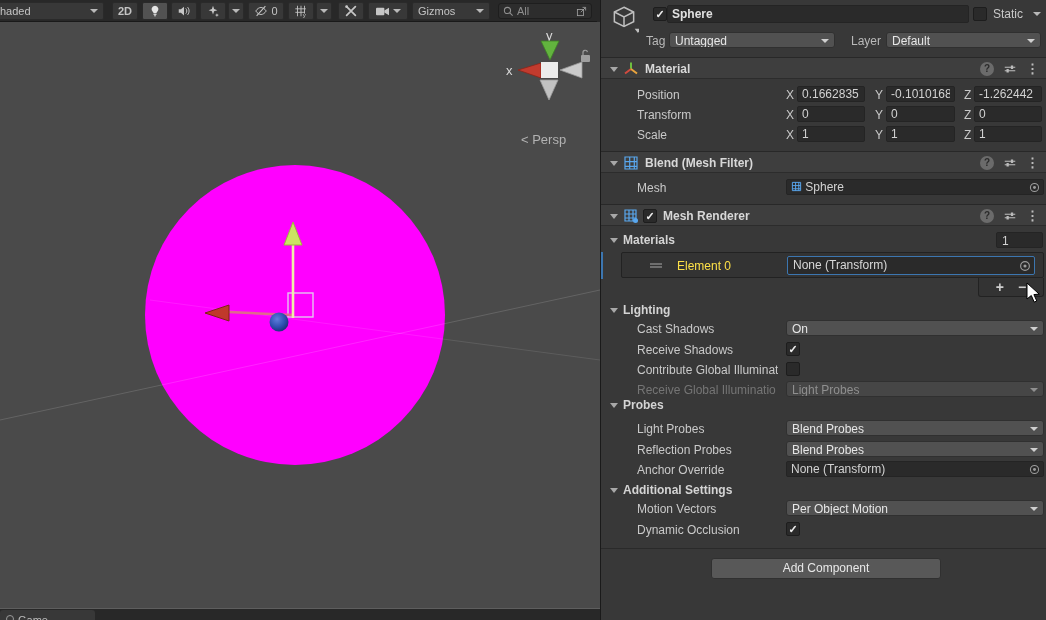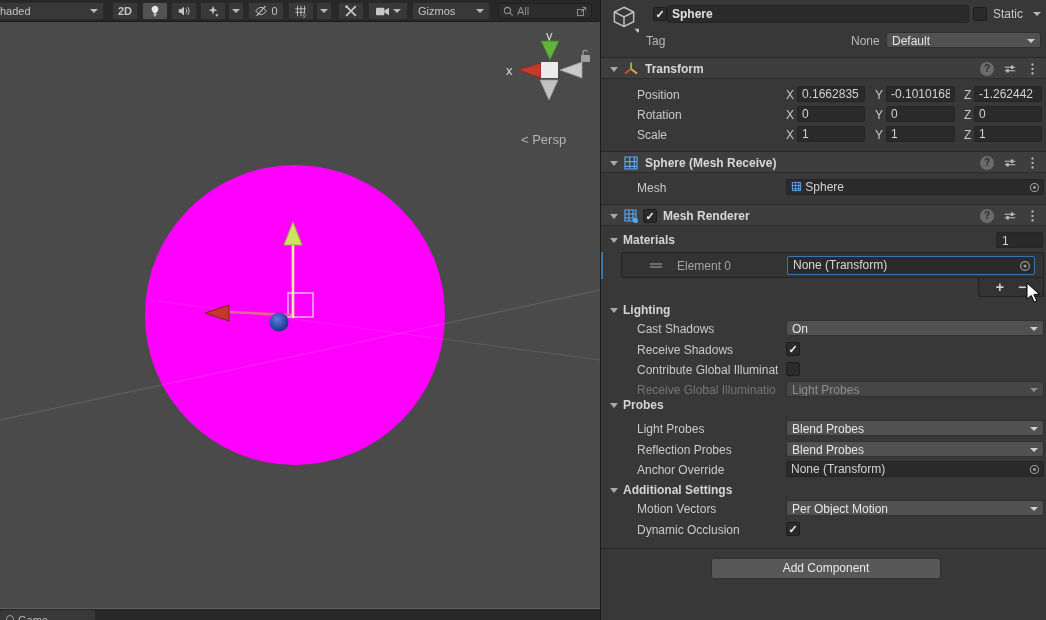--- a/index.html
+++ b/index.html
@@ -50,21 +50,21 @@
   .dropdown { position:absolute; top:0; height:16px; background:#515151; border:1px solid #303030; border-radius:3px; color:#E6E6E6; padding:1px 18px 0 5px; overflow:hidden; white-space:nowrap; }
   .dropdown .dd-arrow { position:absolute; right:5px; top:6px; border-top-color:#CFCFCF; }
   .dropdown.disabled { background:#464646; color:#8F8F8F; }
   .dropdown.disabled .dd-arrow { border-top-color:#8F8F8F; }
   .objfield { position:absolute; top:0; height:16px; background:#2A2A2A; border:1px solid #242424; border-radius:2px; color:#D2D2D2; padding:0 18px 0 4px; white-space:nowrap; overflow:hidden; }
   .objfield .picker, .dropdownpicker { position:absolute; right:2px; top:1px; }
   .checkbox { position:absolute; left:185px; top:1px; width:14px; height:14px; background:#2A2A2A; border:1px solid #1D1D1D; border-radius:2px; color:#EDEDED; font-size:11px; font-weight:bold; text-align:center; line-height:13px; }
   .checkbox.empty { color:transparent; }
 
   .elem-box { position:absolute; left:20px; top:252px; width:423px; height:26px; background:#333333; border:1px solid #222222; border-radius:2px; }
-  .elem-label { position:absolute; left:55px; top:6px; color:#a3a3a3; }
+  .elem-label { position:absolute; left:55px; top:6px; color:#fde047; }
   .drag-handle { position:absolute; left:28px; top:10px; width:12px; height:5px; border-top:2px solid #6E6E6E; border-bottom:2px solid #6E6E6E; }
   .matfield { position:absolute; left:165px; top:3px; width:248px; height:19px; background:#2A2A2A; border:1px solid #3C76B0; border-radius:2px; color:#D8D8D8; padding:1px 18px 0 5px; }
   .matfield .picker { position:absolute; right:2px; top:2px; }
   .pm-bar { position:absolute; left:377px; top:278px; width:66px; height:19px; background:#333333; border:1px solid #222222; border-top:none; border-radius:0 0 3px 3px; display:flex; align-items:center; justify-content:center; gap:14px; }
   .pm-bar span { color:#CFCFCF; font-size:14px; line-height:14px; font-weight:bold; }
   .blue-accent { position:absolute; left:0; top:252px; width:2px; height:27px; background:#3C76B0; }
 
   .count-field { position:absolute; left:395px; top:1px; width:47px; height:16px; background:#2A2A2A; border:1px solid #242424; border-radius:2px; color:#D2D2D2; padding:1px 0 0 5px; }
   .divider { position:absolute; left:0; top:548px; width:446px; height:1px; background:#2A2A2A; }
   .add-comp { position:absolute; left:110px; top:558px; width:230px; height:21px; background:#585858; border:1px solid #303030; border-radius:3px; color:#E8E8E8; text-align:center; line-height:19px; }
@@ -217,34 +217,37 @@
       <polygon points="24,22 30,22 27,26" fill="#BFBFBF"></polygon>
     </svg>
     <div class="checkbox" style="left:52px;top:7px"><span>✓</span></div>
     <input class="nfield hdr-name" value="Sphere" style="">
     <div class="checkbox empty" style="left:372px;top:7px"><span></span></div>
     <span class="static-lbl">Static</span>
     <i class="dd-arrow" style="position:absolute;left:432px;top:12px"></i>
 
     <div class="irow" style="top:32px">
       <span class="inline-lbl" style="left:45px">Tag</span>
-      <span class="inline-lbl" style="left:250px">None</span>
+      <div class="dropdown" style="left:68px;width:166px">
+        <span>Untagged</span><i class="dd-arrow"></i>
+      </div>
+      <span class="inline-lbl" style="left:250px">Layer</span>
       <div class="dropdown" style="left:285px;width:155px">
         <span>Default</span><i class="dd-arrow"></i>
       </div>
     </div>
 
     <div class="comp-header" style="top:57px">
       <i class="fold"></i>
       <svg class="comp-icon" width="16" height="16" viewBox="0 0 16 16">
         <line x1="8" y1="8" x2="8" y2="1.5" stroke="#6FBF3F" stroke-width="2"></line>
         <line x1="8" y1="8" x2="2" y2="12.5" stroke="#D24B3F" stroke-width="2"></line>
         <line x1="8" y1="8" x2="14" y2="12.5" stroke="#E8A33D" stroke-width="2"></line>
       </svg>
-      <span class="title noCheck">Transform</span>
+      <span class="title noCheck">Material</span>
       <div class="hicons">
         <span class="help-ic">?</span>
         <svg width="14" height="14" viewBox="0 0 16 16">
             <line x1="2" y1="6" x2="14" y2="6" stroke="#BBB" stroke-width="1.2"></line>
             <line x1="2" y1="10" x2="14" y2="10" stroke="#BBB" stroke-width="1.2"></line>
             <rect x="9" y="4" width="2.6" height="4" fill="#BBB"></rect>
             <rect x="4" y="8" width="2.6" height="4" fill="#BBB"></rect>
           </svg>
         <span class="kebab">⋮</span>
       </div>
@@ -252,21 +255,21 @@
     <div class="irow" style="top:86px">
       <span class="lbl">Position</span>
       <span class="axis" style="left:185px">X</span>
       <input class="nfield" style="left: 196px; width: 68px;" value="0.1662835">
       <span class="axis" style="left:274px">Y</span>
       <input class="nfield" style="left: 285px; width: 69px;" value="-0.1010168">
       <span class="axis" style="left:363px">Z</span>
       <input class="nfield" style="left: 373px; width: 68px;" value="-1.262442">
     </div>
     <div class="irow" style="top:106px">
-      <span class="lbl">Rotation</span>
+      <span class="lbl">Transform</span>
       <span class="axis" style="left:185px">X</span>
       <input class="nfield" style="left: 196px; width: 68px;" value="0">
       <span class="axis" style="left:274px">Y</span>
       <input class="nfield" style="left: 285px; width: 69px;" value="0">
       <span class="axis" style="left:363px">Z</span>
       <input class="nfield" style="left: 373px; width: 68px;" value="0">
     </div>
     <div class="irow" style="top:126px">
       <span class="lbl">Scale</span>
       <span class="axis" style="left:185px">X</span>
@@ -275,21 +278,21 @@
       <input class="nfield" style="left: 285px; width: 69px;" value="1">
       <span class="axis" style="left:363px">Z</span>
       <input class="nfield" style="left: 373px; width: 68px;" value="1">
     </div>
 
     <div class="comp-header" style="top:151px">
       <i class="fold"></i>
       <svg class="comp-icon" width="16" height="16" viewBox="0 0 16 16">
         <path d="M2 2h12v12H2zM2 6.7h12M2 11.3h12M6.7 2v12M11.3 2v12" stroke="#59A7EE" stroke-width="1.2" fill="none"></path>
       </svg>
-      <span class="title noCheck">Sphere (Mesh Receive)</span>
+      <span class="title noCheck">Blend (Mesh Filter)</span>
       <div class="hicons">
         <span class="help-ic">?</span>
         <svg width="14" height="14" viewBox="0 0 16 16">
             <line x1="2" y1="6" x2="14" y2="6" stroke="#BBB" stroke-width="1.2"></line>
             <line x1="2" y1="10" x2="14" y2="10" stroke="#BBB" stroke-width="1.2"></line>
             <rect x="9" y="4" width="2.6" height="4" fill="#BBB"></rect>
             <rect x="4" y="8" width="2.6" height="4" fill="#BBB"></rect>
           </svg>
         <span class="kebab">⋮</span>
       </div>

